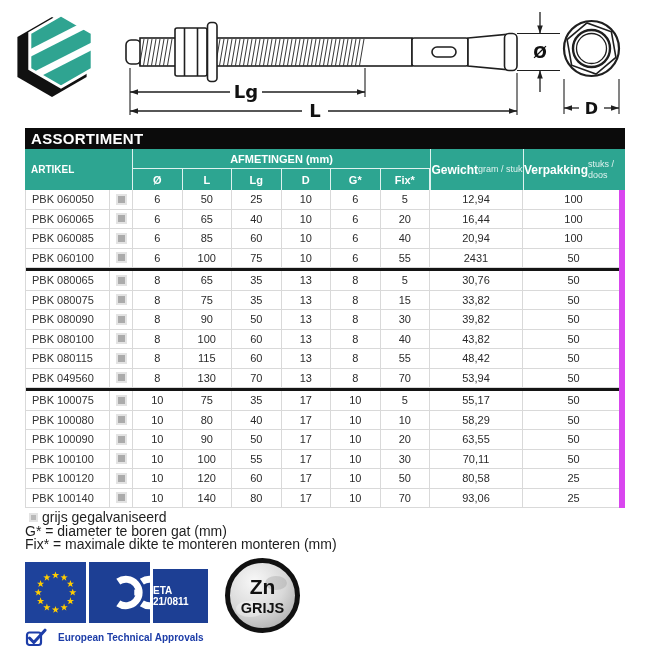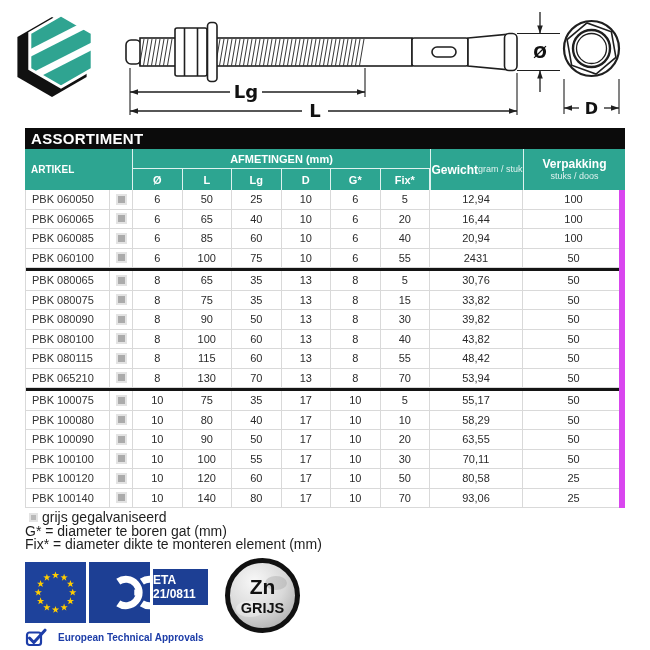--- a/index.html
+++ b/index.html
@@ -17,21 +17,21 @@
               line-height:21px; padding-left:6px; letter-spacing:0.3px; }
   .thead { display:grid; grid-template-columns:85px 23px repeat(6,49.5px) 93px 102px;
            grid-template-rows:20px 21px; background:#2DA591; color:#fff; }
   .th { display:flex; align-items:center; justify-content:center; font-weight:bold; font-size:11px; }
   .th-artikel { grid-column:1 / span 2; grid-row:1 / span 2; justify-content:flex-start;
                 padding-left:6px; font-size:10px; border-right:1px solid rgba(255,255,255,.85); }
   .th-afmetingen { grid-column:3 / span 6; grid-row:1; border-bottom:1px solid rgba(255,255,255,.85); }
   .th-sub { grid-row:2; border-right:1px solid rgba(255,255,255,.85); }
   .th-sub:last-of-type { border-right:none; }
   .th-gewicht { grid-column:9; grid-row:1 / span 2; flex-direction:row; border-left:1px solid rgba(255,255,255,.85); }
-  .th-verpakking { grid-column:10; grid-row:1 / span 2; flex-direction:column; border-left:1px solid rgba(255,255,255,.85); }
+  .th-verpakking { grid-column:10; grid-row:1 / span 2; border-left:1px solid rgba(255,255,255,.85); }
   .th-main { font-size:12px; font-weight:bold; line-height:14px; }
   .th-subtle { font-size:9px; font-weight:normal; color:rgba(255,255,255,.85); line-height:11px; }
 
   .rows { border-left:1px solid #d9d9d9; border-right:6px solid #d946ef; }
   .row { display:grid; grid-template-columns:84px 23px repeat(6,49.5px) 93px 101px;
          height:19.5px; border-bottom:1px solid #d9d9d9; }
   .cell { font-size:11px; color:#2b2b2b; display:flex; align-items:center; justify-content:center;
           border-right:1px solid #d9d9d9; }
   .cell:last-child { border-right:none; }
   .cell.artikel { justify-content:flex-start; padding-left:6px; color:#333; }
@@ -40,22 +40,22 @@
 
   
   .footnotes { position:absolute; left:25px; top:511px; font-size:14px; color:#1e1e1e; line-height:13.5px; }
   .footnotes .legendline { display:flex; align-items:center; gap:4px; padding-left:4px; }
   .fswatch { width:9px; height:9px; background:#b9b9b9; border:2px solid #e3e3e3; display:inline-block; }
 
   
   .badge { position:absolute; }
   .flag { left:25px; top:562px; width:61px; height:61px; }
   .ce { left:89px; top:562px; width:61px; height:61px; }
-  .eta { left:153px; top:569px; width:55px; height:36px; background:#1D3F94; color:#fff;
-         display:flex; align-items:center; justify-content:center; font-size:12px; font-weight:bold; }
+  .eta { left:153px; top:569px; width:55px; height:54px; background:#1D3F94; color:#fff;
+         display:flex; align-items:center; justify-content:center; font-size:10px; font-weight:bold; }
   .zn { left:224px; top:557px; width:77px; height:77px; }
   .approvals { position:absolute; left:25px; top:628px; display:flex; align-items:center; gap:11px; }
   .approvals .txt { font-size:10px; font-weight:bold; color:#1D3DA8; }
 </style>
 </head>
 <body>
 
 <div class="page">
 
   <svg class="logo" viewBox="0 0 90 90">
@@ -317,21 +317,21 @@
           <div class="cell">8</div>
           <div class="cell">115</div>
           <div class="cell">60</div>
           <div class="cell">13</div>
           <div class="cell">8</div>
           <div class="cell">55</div>
           <div class="cell">48,42</div>
           <div class="cell">50</div>
         </div>
         <div class="row">
-          <div class="cell artikel">PBK 065210</div>
+          <div class="cell artikel">PBK 049560</div>
           <div class="cell">
             <span class="swatch"></span>
           </div>
           <div class="cell">8</div>
           <div class="cell">130</div>
           <div class="cell">70</div>
           <div class="cell">13</div>
           <div class="cell">8</div>
           <div class="cell">70</div>
           <div class="cell">53,94</div>
@@ -424,21 +424,21 @@
         </div>
       </div>
   </div>
 
   <div class="footnotes">
     <div class="legendline">
       <span class="fswatch"></span>
       <span>grijs gegalvaniseerd</span>
     </div>
     <div>G* = diameter te boren gat (mm)</div>
-    <div>Fix* = diameter dikte te monteren element (mm)</div>
+    <div>Fix* = maximale dikte te monteren monteren (mm)</div>
   </div>
 
   <svg class="badge flag" viewBox="0 0 62 62">
     <rect width="62" height="62" fill="#1E429B"></rect>
     <g id="stars" fill="#FFCC00">
         <polygon points="31.00,9.60 31.91,12.25 34.71,12.29 32.47,13.98 33.29,16.66 31.00,15.05 28.71,16.66 29.53,13.98 27.29,12.29 30.09,12.25"></polygon>
         <polygon points="39.75,11.94 40.66,14.59 43.46,14.64 41.22,16.32 42.04,19.00 39.75,17.39 37.46,19.00 38.28,16.32 36.04,14.64 38.84,14.59"></polygon>
         <polygon points="46.16,18.35 47.07,21.00 49.86,21.04 47.63,22.73 48.45,25.41 46.16,23.80 43.86,25.41 44.68,22.73 42.45,21.04 45.24,21.00"></polygon>
         <polygon points="48.50,27.10 49.41,29.75 52.21,29.79 49.97,31.48 50.79,34.16 48.50,32.55 46.21,34.16 47.03,31.48 44.79,29.79 47.59,29.75"></polygon>
         <polygon points="46.16,35.85 47.07,38.50 49.86,38.54 47.63,40.23 48.45,42.91 46.16,41.30 43.86,42.91 44.68,40.23 42.45,38.54 45.24,38.50"></polygon>

